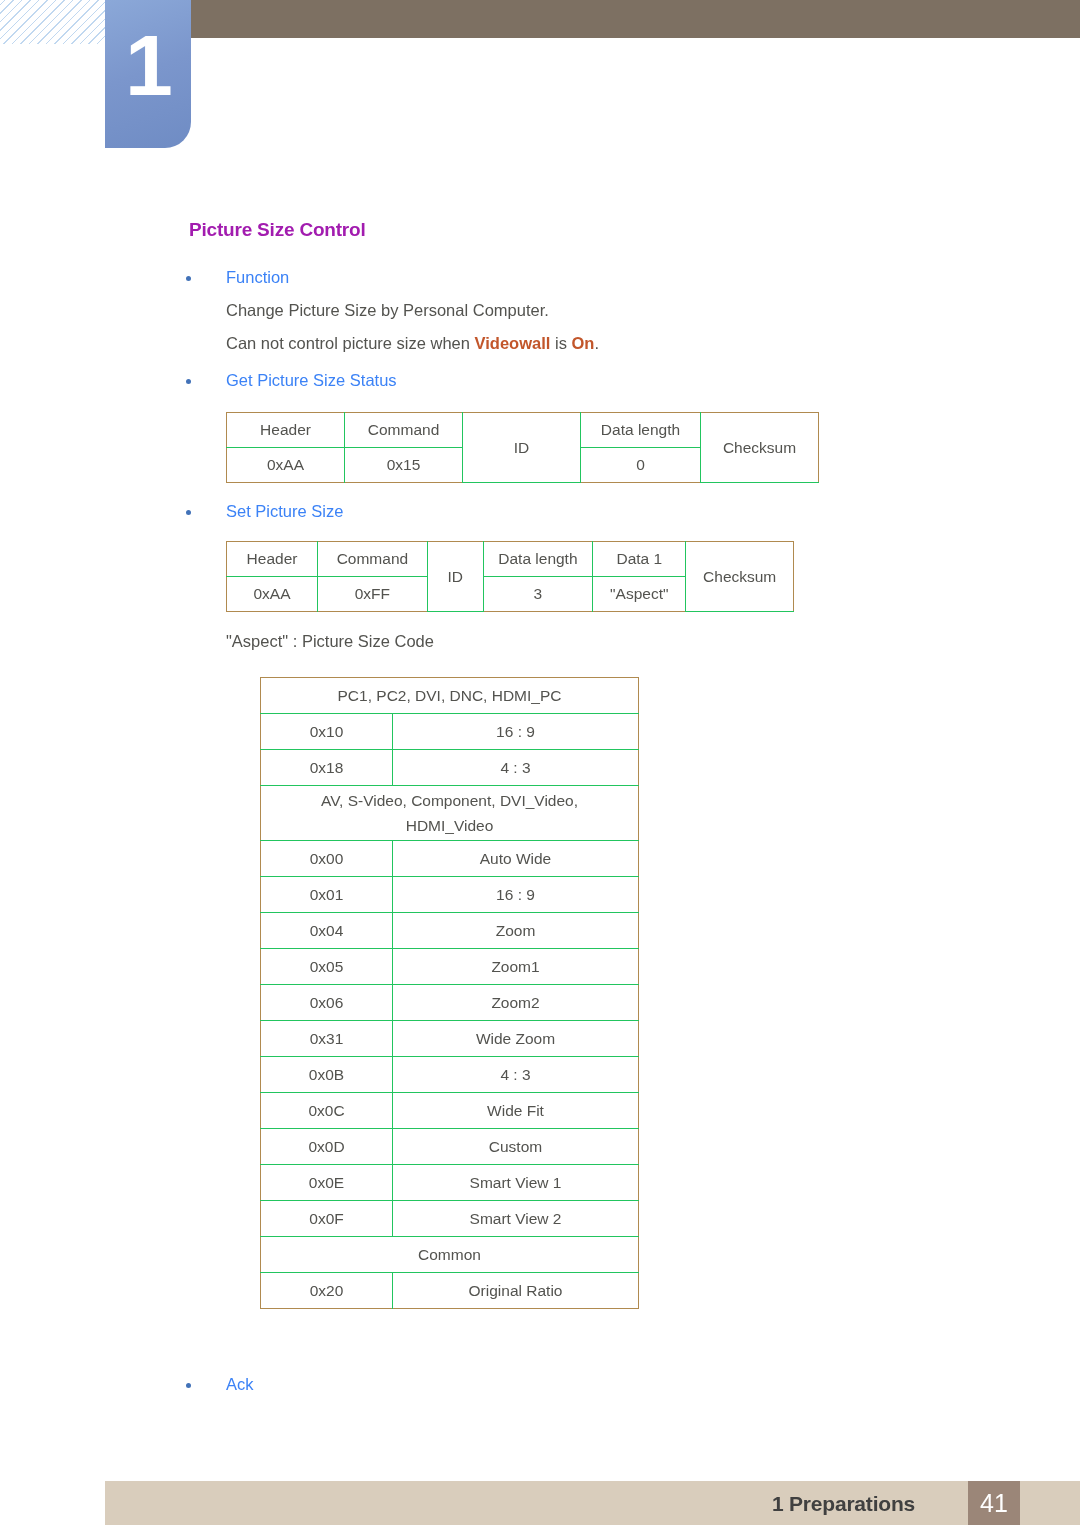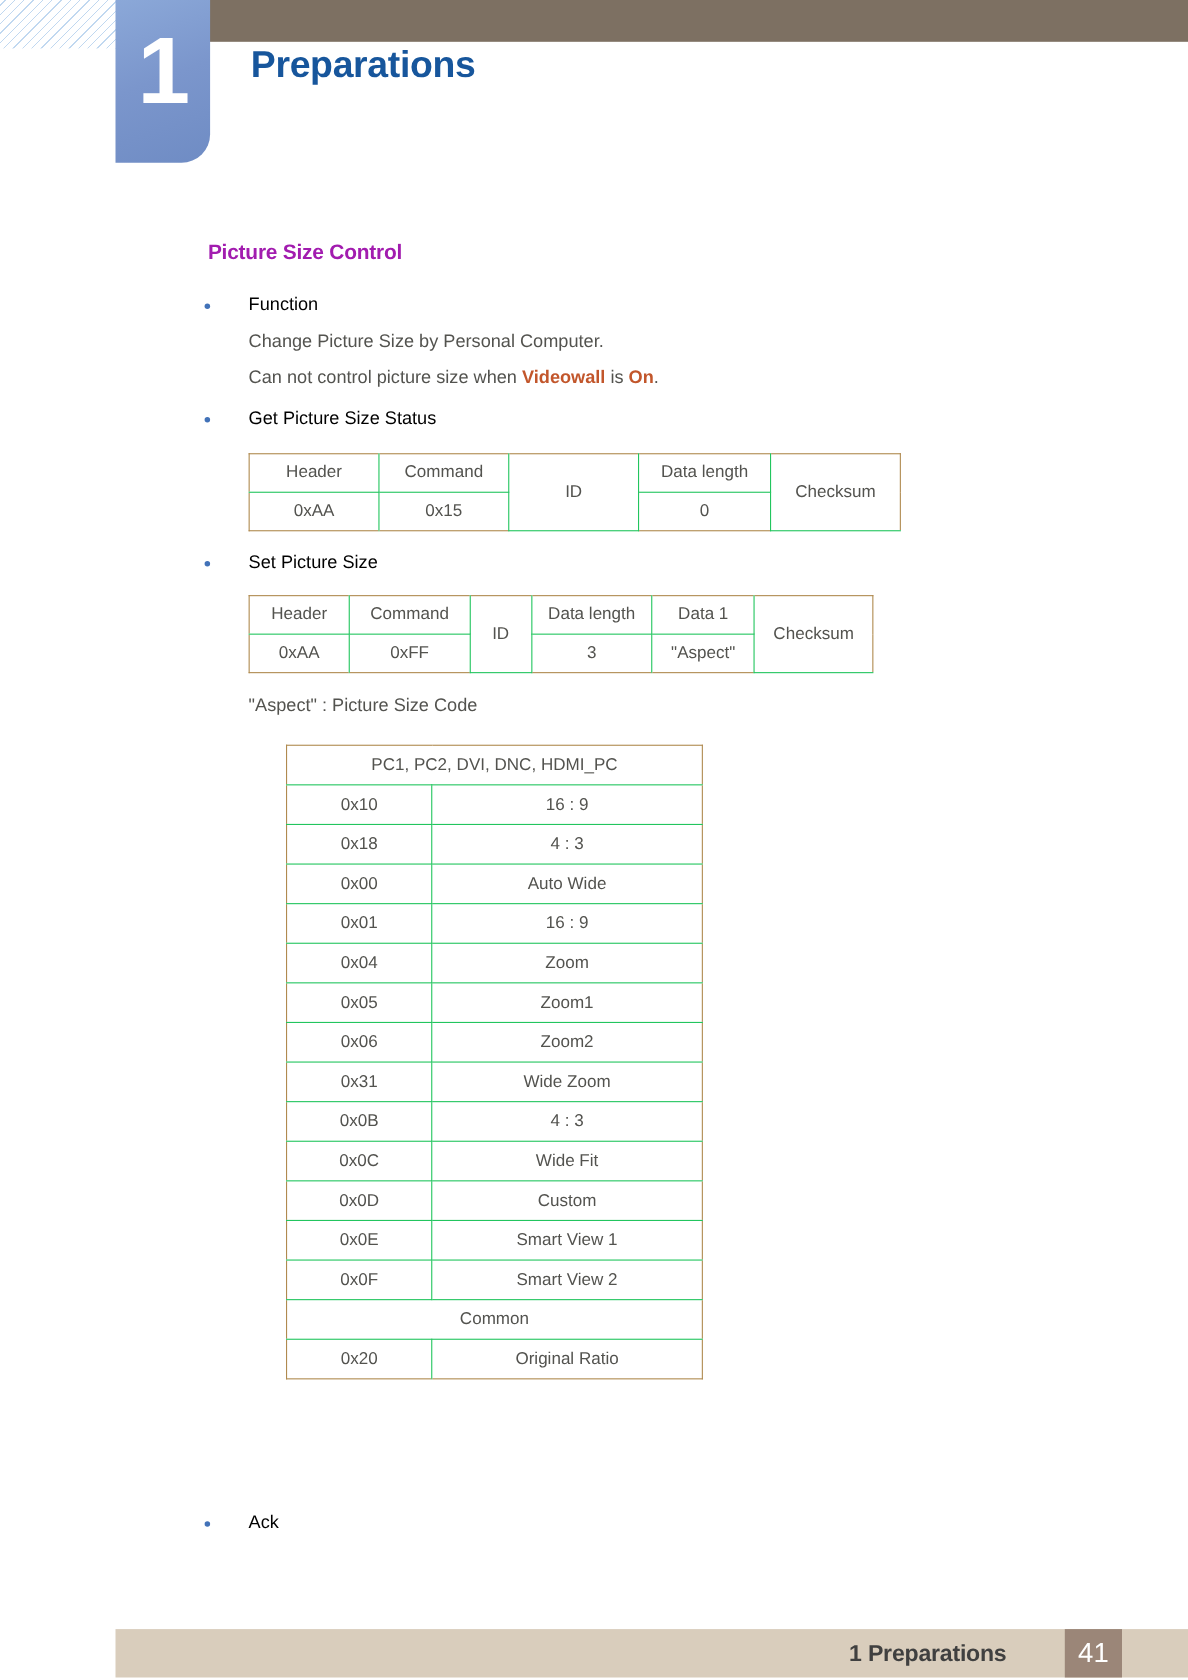--- a/index.html
+++ b/index.html
@@ -93,21 +93,21 @@
     position: absolute;
     left: 0; top: 8px;
     width: 5px; height: 5px;
     border-radius: 50%;
     background: #4272b8;
   }
   .bullet-text {
     position: absolute;
     left: 40px; top: 0;
     font-size: 16.5px;
-    color: #000000;
+    color: #3b82f6;
     white-space: nowrap;
     text-align: right;
   }
   .plain-line {
     position: absolute;
     left: 226px;
     font-size: 16.5px;
     color: #53534f;
     white-space: nowrap;
   }
@@ -176,21 +176,20 @@
 </style>
 </head>
 <body>
 
 <div class="page-header">
   <div class="hatch"></div>
   <div class="header-bar"></div>
   <div class="chapter-tab">
     <div class="chapter-number">1</div>
   </div>
-  <div class="chapter-title">Preparations</div>
 </div>
 
 <div class="content">
 
   <div class="section-heading">Picture Size Control</div>
 
   <div class="bullet-row" style="top:118px;">
     <span class="bullet-dot"></span>
     <span class="bullet-text">Function</span>
   </div>
@@ -271,20 +270,23 @@
       </tr>
       <tr>
         <td>0x10</td>
         <td>16 : 9</td>
       </tr>
       <tr>
         <td>0x18</td>
         <td>4 : 3</td>
       </tr>
       <tr>
+        <td class="span-head2" colspan="2"><span>AV, S-Video, Component, DVI_Video,</span><br><span>HDMI_Video</span></td>
+      </tr>
+      <tr>
           <td>0x00</td>
           <td>Auto Wide</td>
         </tr>
       <tr>
           <td>0x01</td>
           <td>16 : 9</td>
         </tr>
       <tr>
           <td>0x04</td>
           <td>Zoom</td>

